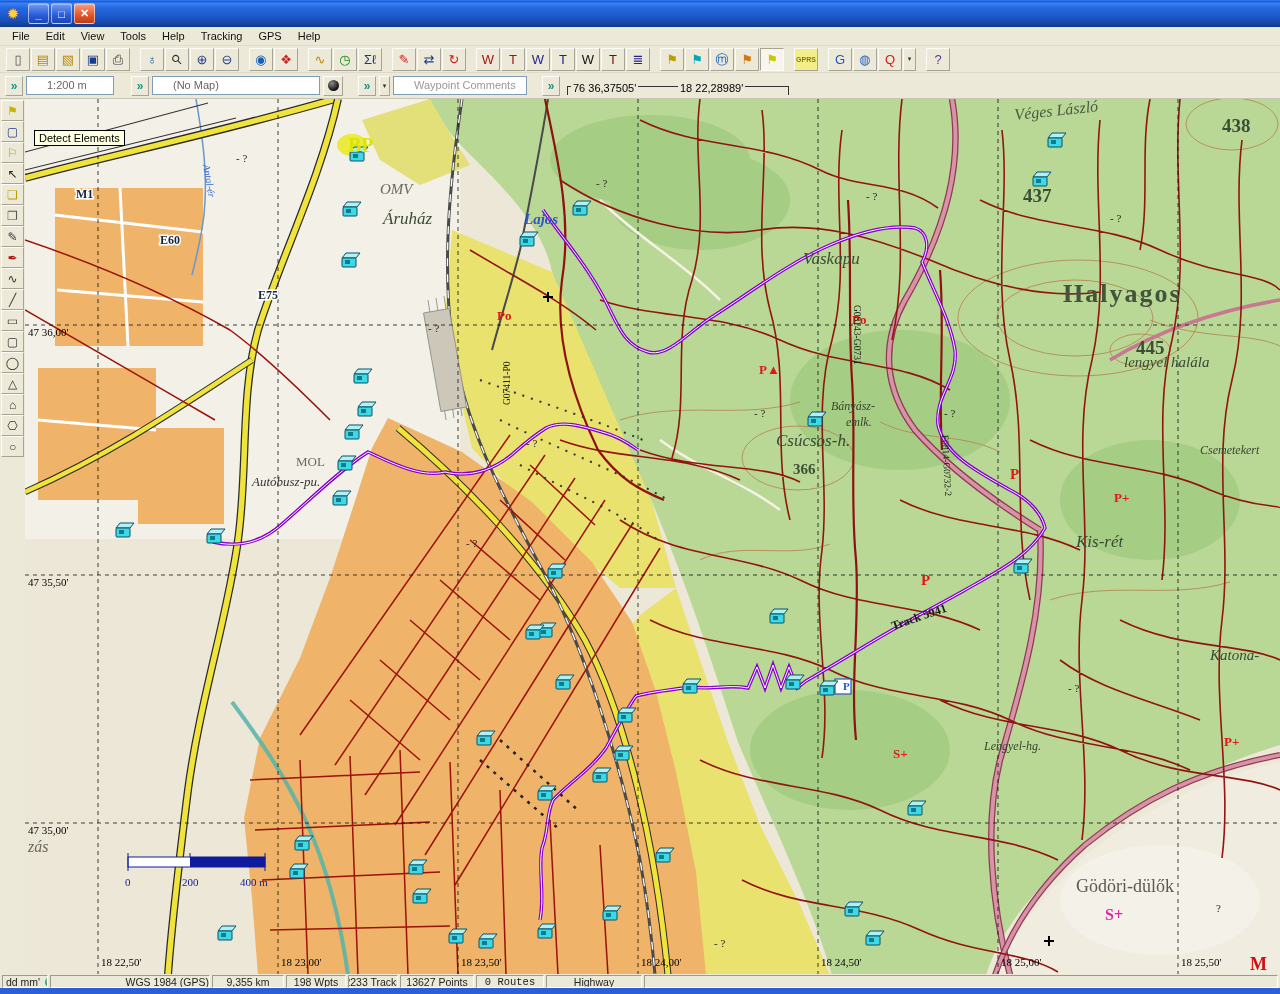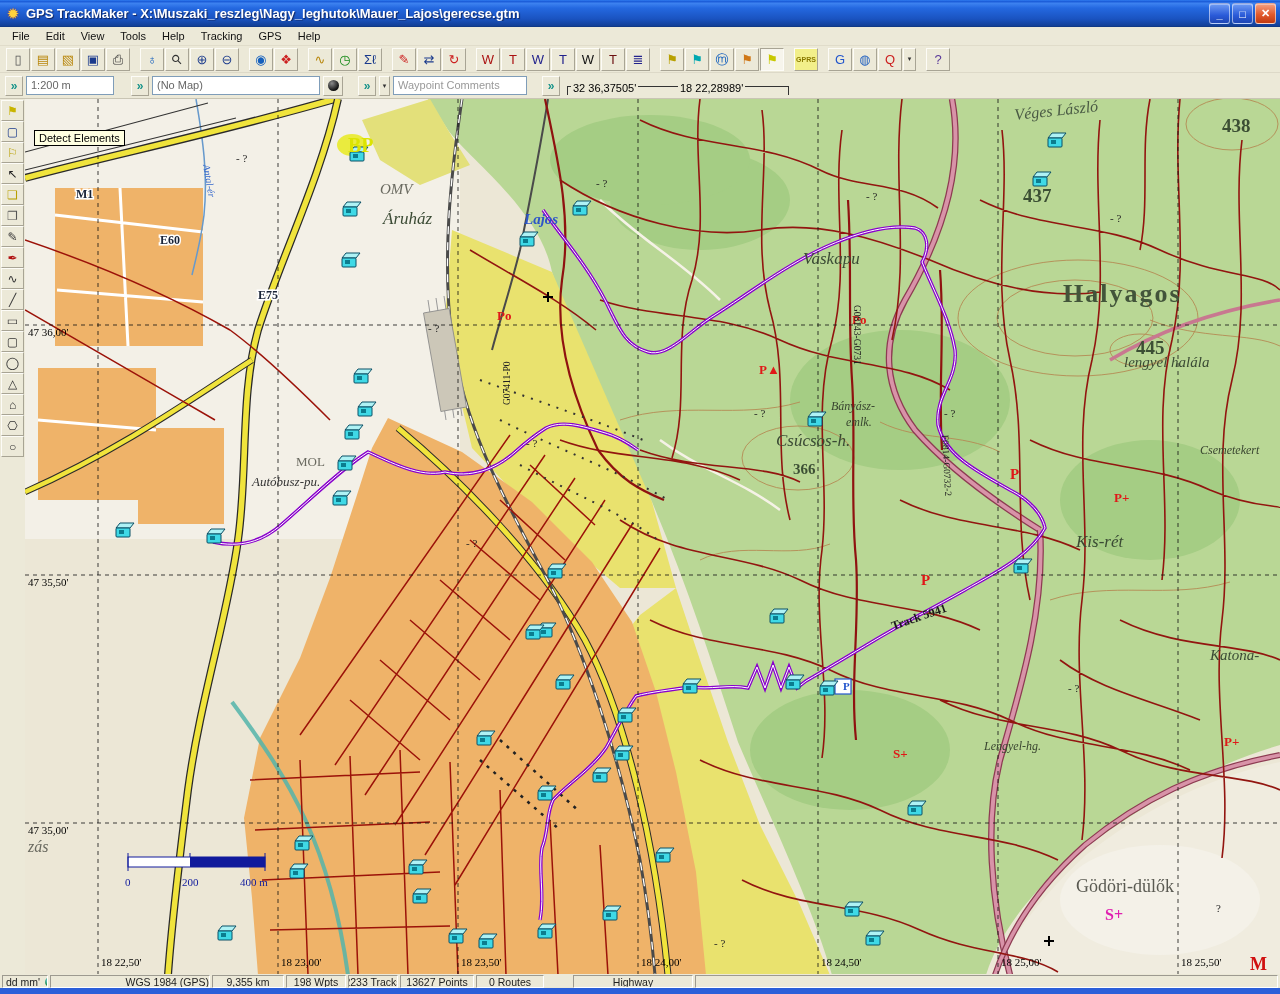--- a/index.html
+++ b/index.html
@@ -31,21 +31,21 @@
   .tb-btn.gprs .glyph{font-size:7px;font-weight:bold;letter-spacing:0}
   .tb-dd{width:13px;height:23px;background:#ece9d8;border:1px solid;border-color:#fdfcf7 #a8a494 #a8a494 #fdfcf7;font-size:7px;color:#333;margin-right:1px}
   .tb-sep{width:9px;height:23px;display:inline-block}
   .glyph.mag{display:inline-block;transform:rotate(-45deg)}
 
   
   .tb2{height:26px;background:#ece9d8;display:flex;align-items:center;padding-left:5px;border-bottom:1px solid #c9c5b4;gap:3px}
   .chev-btn{width:18px;height:20px;background:#ece9d8;border:1px solid;border-color:#fdfcf7 #a8a494 #a8a494 #fdfcf7;
     color:#18948a;font-weight:bold;font-size:12px;display:inline-flex;align-items:center;justify-content:center}
   .mini-dd{width:11px;height:20px;background:#ece9d8;border:1px solid;border-color:#fdfcf7 #a8a494 #a8a494 #fdfcf7;font-size:7px;color:#333}
-  .field{height:19px;border:1px solid #7f9db9;background:#fff;font-size:11px;color:#666;padding:2px 4px;white-space:nowrap;overflow:hidden}
+  .field{height:19px;border:1px solid #7f9db9;background:#fff;font-size:11px;color:#666;padding:2px 20px;white-space:nowrap;overflow:hidden}
   .f-scale{width:88px;margin-right:14px}
   .f-nomap{width:168px}
   .f-wpc{width:134px;color:#999;margin-right:12px}
   .circle-btn{width:20px;height:20px;background:#ece9d8;border:1px solid;border-color:#fdfcf7 #a8a494 #a8a494 #fdfcf7;
     display:inline-flex;align-items:center;justify-content:center;margin-right:12px}
   .circle-btn .ball{width:11px;height:11px;border-radius:50%;background:radial-gradient(circle at 35% 30%,#8a8a8a,#111 70%)}
   .coords{display:flex;align-items:flex-start;width:222px;font-size:11px;color:#000;margin-left:4px;padding-top:3px}
   .coords .val{padding:2px 2px 0 2px;white-space:nowrap}
   .coords .ctick{width:4px;height:9px;border-top:1px solid #333;margin-top:6px}
   .coords .ctick.l{border-left:1px solid #333}
@@ -102,21 +102,20 @@
   .st-fill{flex:1;border:1px solid;border-color:#9d9a90 #fff #fff #9d9a90}
   .bottombar{height:6px;background:#2b5fd9}
 </style>
 </head>
 <body>
 
 <div class="window">
 
   <div class="titlebar">
     <span class="app-icon">✹</span>
-    <span class="title-text">GPS TrackMaker - X:\Muszaki_reszleg\Nagy_leghutok\Mauer_Lajos\gerecse.gtm</span>
     <span class="cap-btn">_</span>
     <span class="cap-btn">□</span>
     <span class="cap-btn close">✕</span>
   </div>
 
   <div class="menubar" id="menubar">
       <span class="menu-item">File</span>
       <span class="menu-item">Edit</span>
       <span class="menu-item">View</span>
       <span class="menu-item">Tools</span>
@@ -248,21 +247,21 @@
     <span class="field f-nomap">(No Map)</span>
     <button class="circle-btn">
         <span class="ball"></span>
       </button>
     <button class="chev-btn">»</button>
     <button class="mini-dd">▾</button>
     <span class="field f-wpc">Waypoint Comments</span>
     <button class="chev-btn">»</button>
     <div class="coords">
       <span class="ctick l"></span>
-      <span class="val">32 36,37505'</span>
+      <span class="val">76 36,37505'</span>
       <span class="cline"></span>
       <span class="val">18 22,28989'</span>
       <span class="cline"></span>
       <span class="ctick r"></span>
     </div>
   </div>
 
   <div class="main">
     <div class="toolcol" id="toolcol">
         <button class="tool-btn">
@@ -732,22 +731,22 @@
       </span>
       <span class="st-cell" style="width: 60px;">
         <span>198 Wpts</span>
       </span>
       <span class="st-cell" style="width: 50px;">
         <span>2233 Tracks</span>
       </span>
       <span class="st-cell" style="width: 74px;">
         <span>13627 Points</span>
       </span>
-      <span class="st-cell" style="width: 68px;">
+      <span class="st-cell" style="width: 68px; font-family: Liberation Mono, monospace;">
         <span>0 Routes</span>
       </span>
-      <span class="st-cell" style="width: 120px; margin-left: 27px;">
+      <span class="st-cell" style="width: 96px;">
         <span>Highway</span>
       </span>
       <span class="st-fill"></span>
     </div>
   <div class="bottombar"></div>
 </div>
 
 </body></html>

